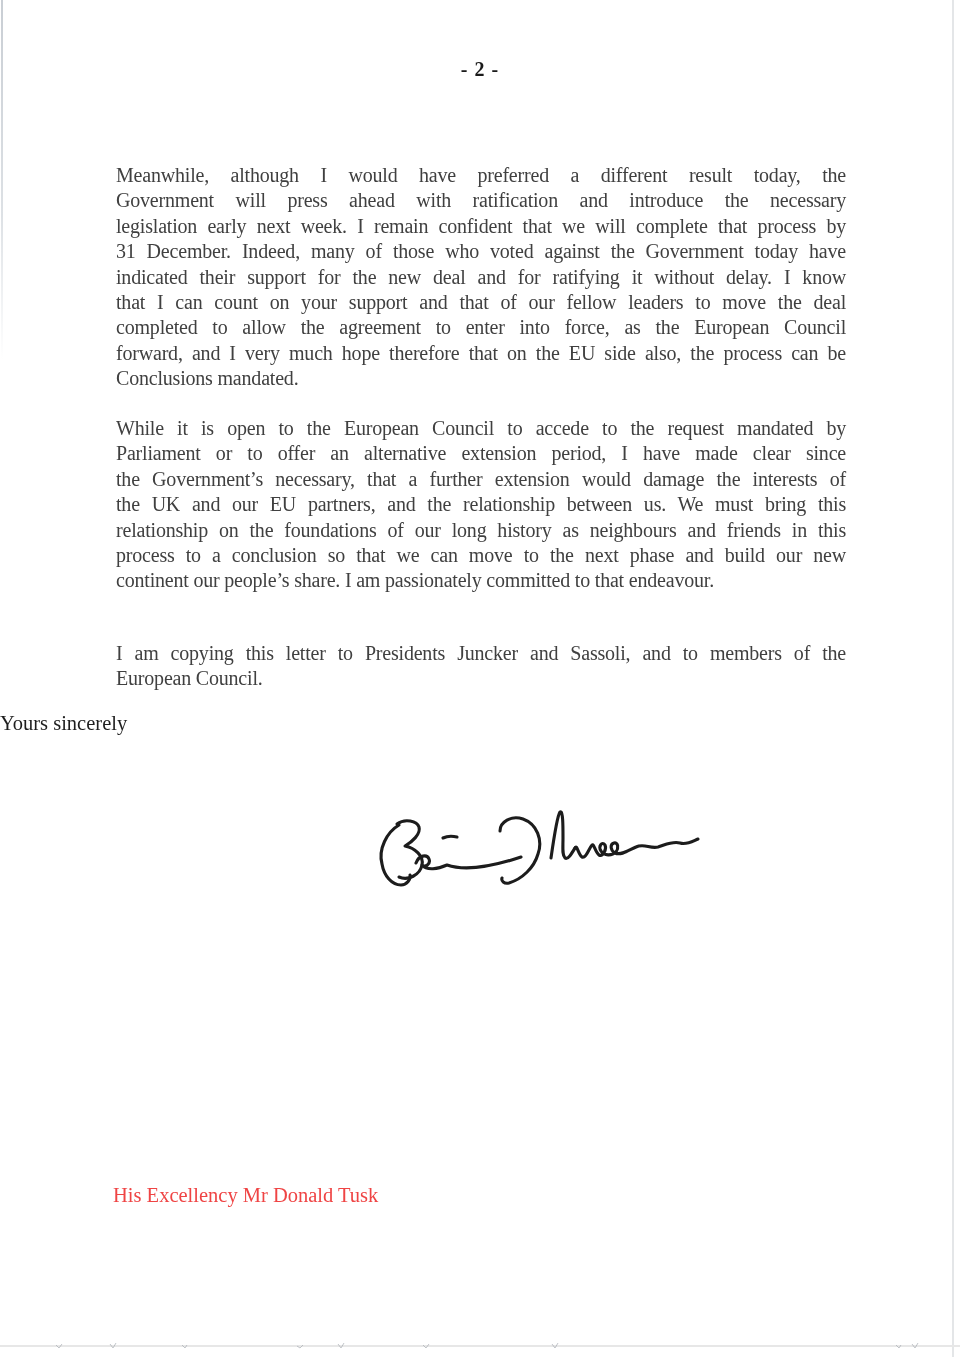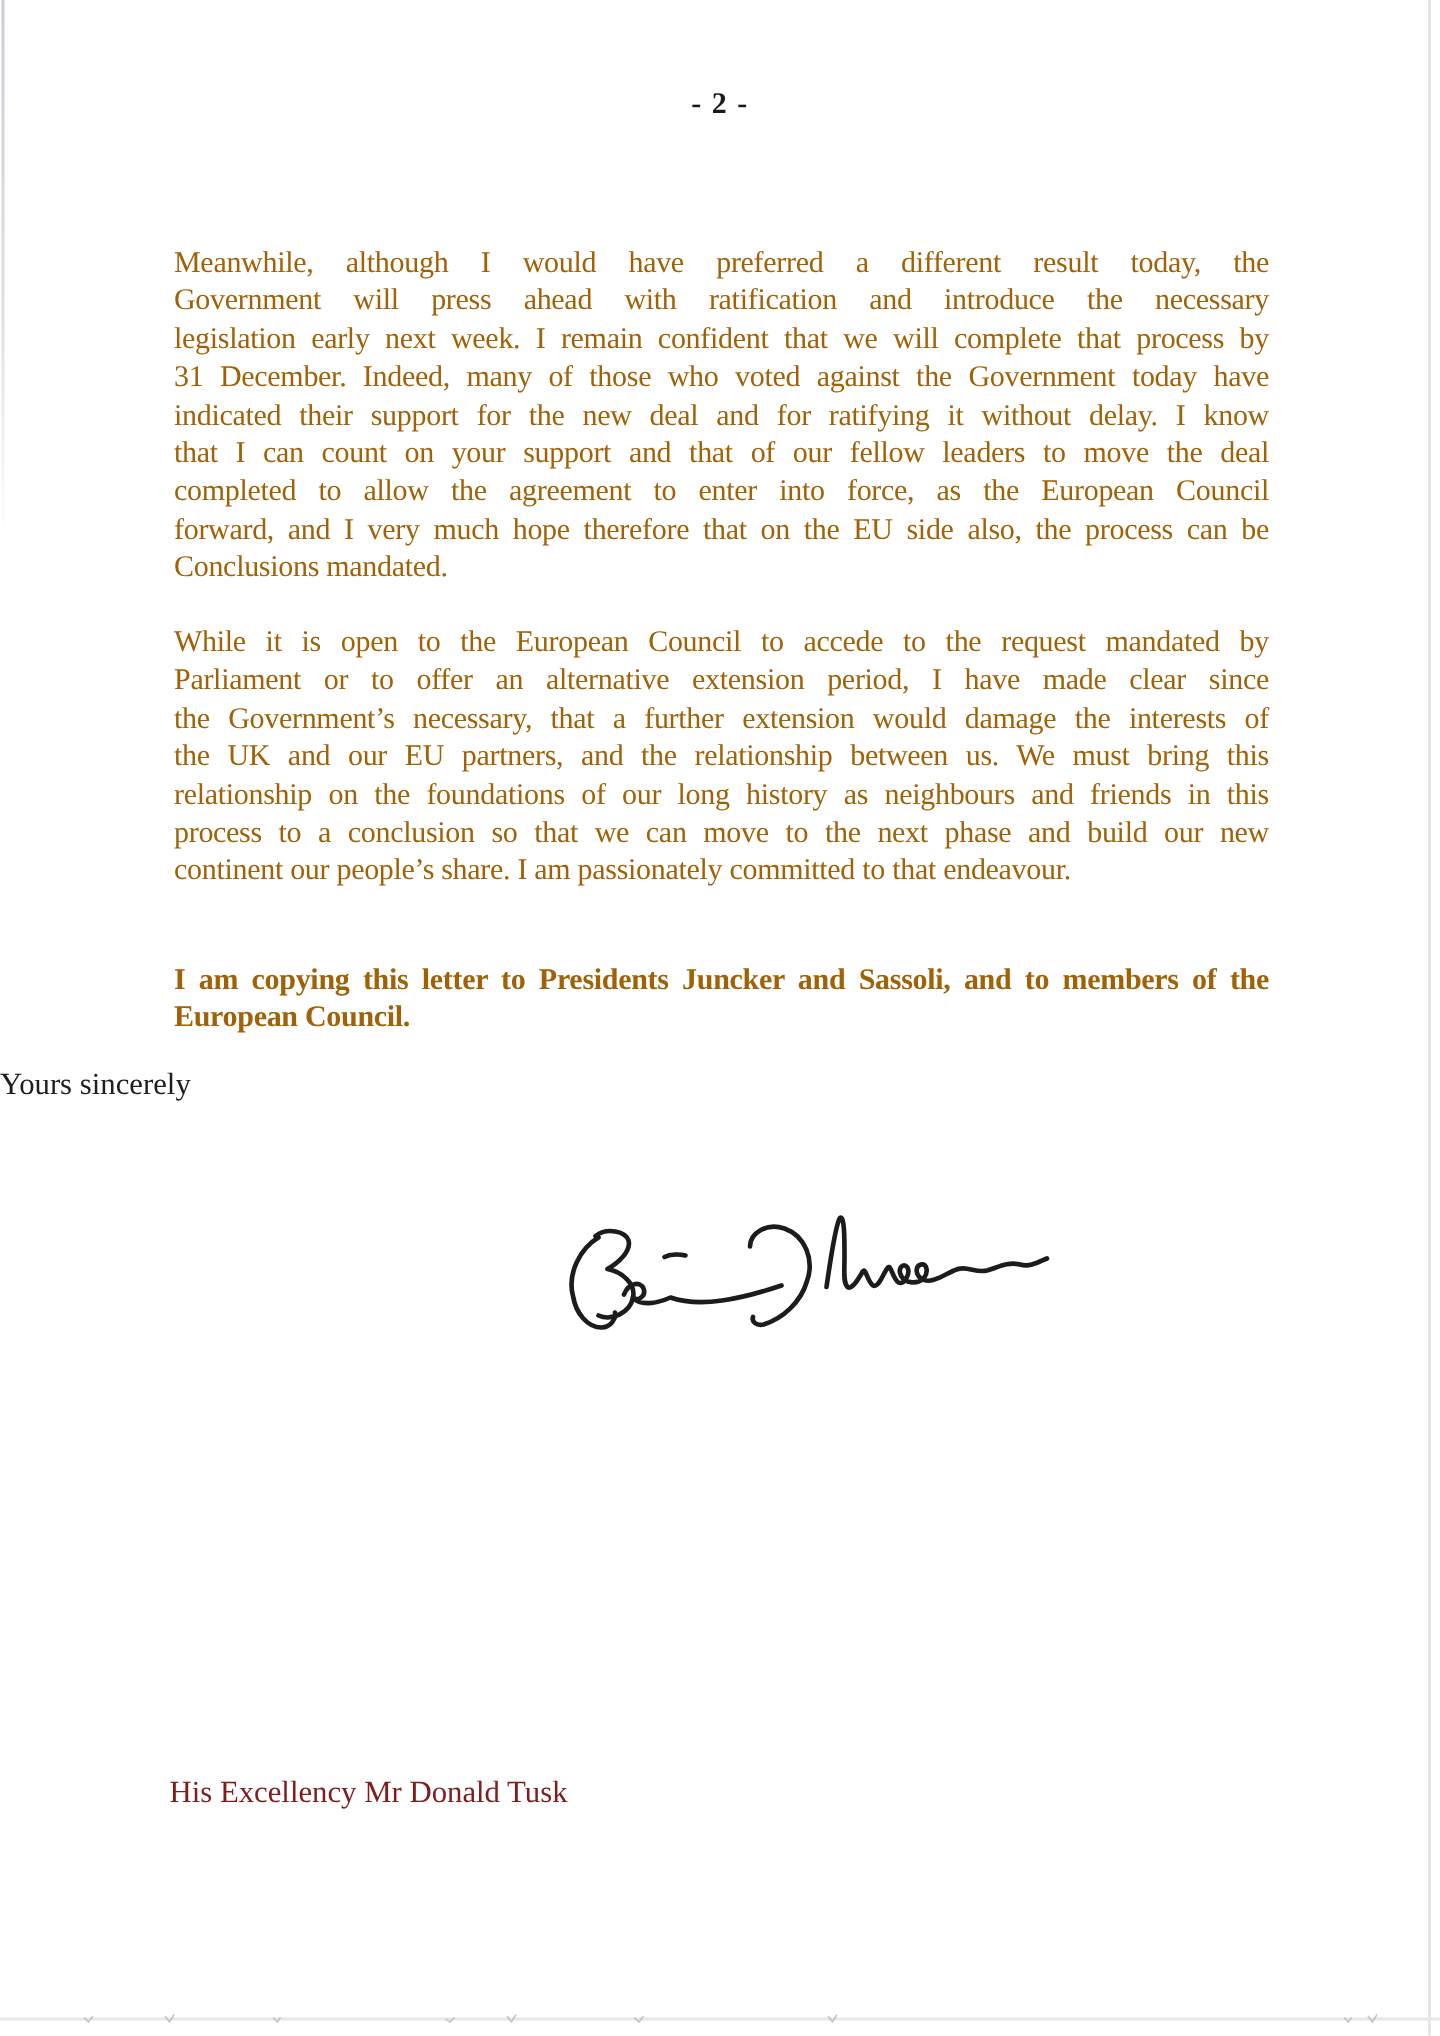--- a/index.html
+++ b/index.html
@@ -30,25 +30,25 @@
     font-weight: bold;
     letter-spacing: 1px;
     color: #1a1a1a;
   }
   .para {
     position: absolute;
     left: 116px;
     width: 730px;
     font-size: 20px;
     letter-spacing: -0.2px;
-    color: #a16207;
+    color: #404040;
   }
   .para#para-0 { top: 163px; }
   .para#para-1 { top: 416px; }
-  .para#para-2 { top: 641px; font-weight: bold; }
+  .para#para-2 { top: 641px; }
   .line {
     height: 25.4px;
     line-height: 25.4px;
     white-space: nowrap;
     text-align: justify;
     text-align-last: justify;
     text-justify: inter-word;
   }
   .line.final {
     text-align-last: left;
@@ -79,21 +79,21 @@
     stroke: #1c1c1c;
     stroke-width: 3.1;
     stroke-linecap: round;
     stroke-linejoin: round;
   }
   .recipient {
     position: absolute;
     left: 113px;
     top: 1184px;
     font-size: 20.5px;
-    color: #7f1d1d;
+    color: #ef4444;
   }
   
   .scan-edge-left {
     position: absolute;
     left: 1px;
     top: 0;
     width: 2px;
     height: 360px;
     background: linear-gradient(to bottom, #c9ced4 0%, #dde1e5 60%, rgba(230,233,236,0) 100%);
   }

